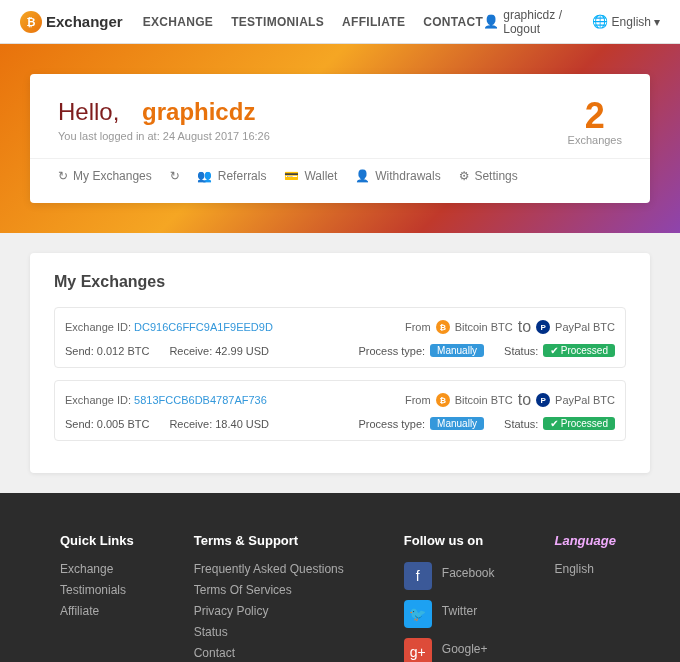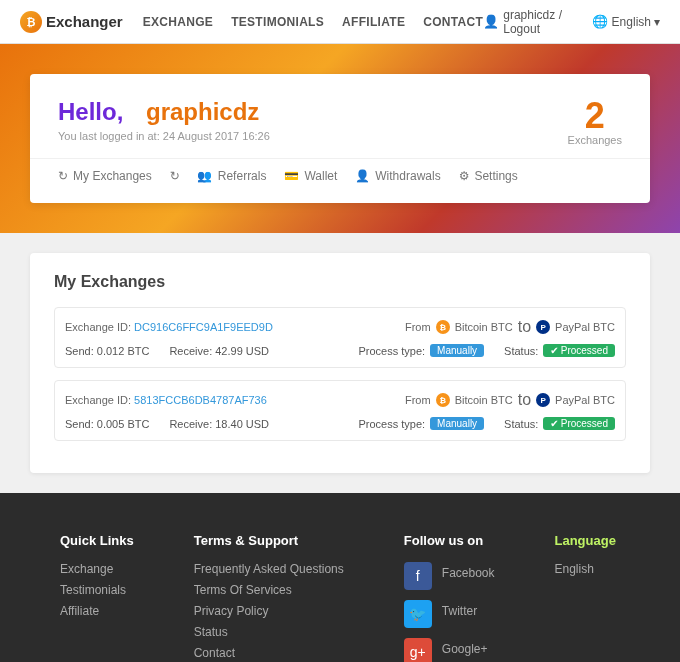--- a/index.html
+++ b/index.html
@@ -38,21 +38,21 @@
     .hero-card {
       background: #fff;
       border-radius: 4px;
       padding: 24px 28px 20px;
       width: 620px;
       min-height: 110px;
       position: relative;
       box-shadow: 0 2px 8px rgba(0,0,0,0.1);
     }
     .hero-greeting { font-size: 24px; font-weight: 300; color: #333; margin-bottom: 4px; }
-    .hero-greeting span { color: #6d28d9; font-weight: bold; }
+    .hero-greeting span { color: #7f1d1d; font-weight: normal; }
     .hero-sub { font-size: 11px; color: #999; margin-bottom: 16px; }
     .exchanges-badge {
       position: absolute;
       top: 24px; right: 28px;
       text-align: center;
     }
     .exchanges-count { font-size: 36px; font-weight: bold; color: #e8720c; line-height: 1; }
     .exchanges-label { font-size: 11px; color: #999; }
 
     .hero-tabs { display: flex; gap: 0; border-top: 1px solid #f0f0f0; margin: 0 -28px; padding: 10px 28px 0; }
@@ -94,21 +94,21 @@
     .badge-processed { background: #27ae60; color: #fff; padding: 1px 7px; border-radius: 3px; font-size: 10px; display: flex; align-items: center; gap: 2px; }
 
     
     footer {
       background: #2c2c2c;
       color: #aaa;
       padding: 40px 60px 20px;
     }
     .footer-columns { display: flex; gap: 60px; margin-bottom: 30px; }
     .footer-col h4 { color: #fff; font-size: 13px; font-weight: bold; margin-bottom: 14px; }
-    .footer-col.lang h4 { color: #bef264; }
+    .footer-col.lang h4 { color: #f0abfc; font-style: italic; }
     .footer-col a { display: block; color: #aaa; text-decoration: none; font-size: 12px; margin-bottom: 7px; }
 
     .social-item { display: flex; align-items: center; gap: 10px; margin-bottom: 10px; }
     .social-icon { width: 28px; height: 28px; border-radius: 4px; display: flex; align-items: center; justify-content: center; font-size: 14px; color: #fff; flex-shrink: 0; }
     .social-icon.fb { background: #3b5998; }
     .social-icon.tw { background: #1da1f2; }
     .social-icon.gp { background: #dd4b39; }
     .social-label { color: #aaa; font-size: 12px; text-decoration: none; }
   </style>
 </head>

